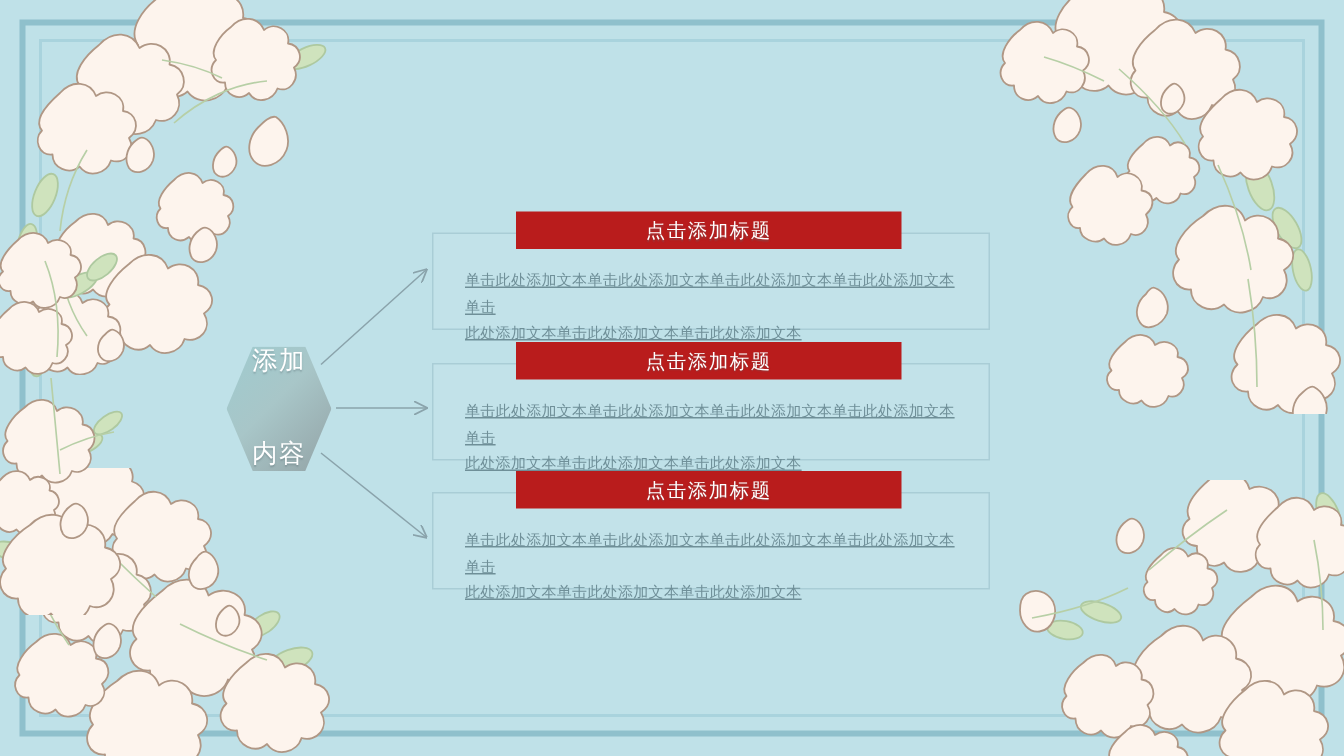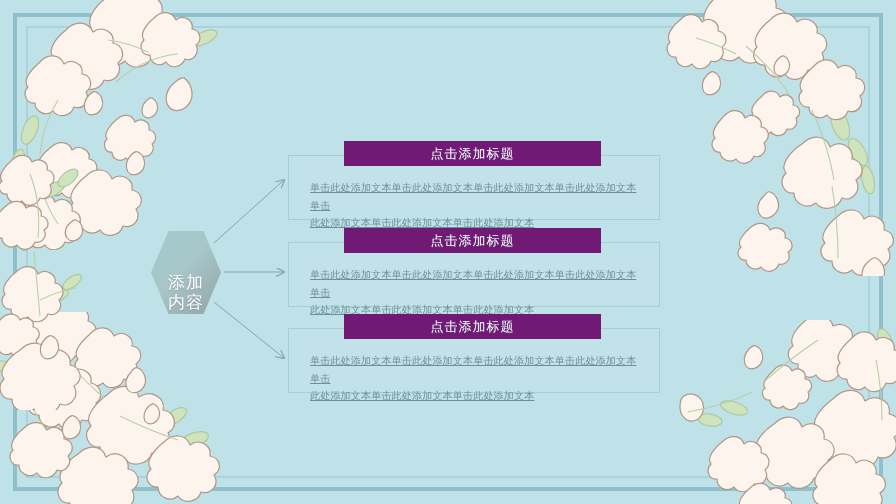--- a/index.html
+++ b/index.html
@@ -26,38 +26,38 @@
   .fl-tr{right:-16px;top:-24px;width:250px;height:300px;}
   .fl-bl{left:-14px;bottom:-18px;width:250px;height:210px;}
   .fl-br{right:-12px;bottom:-16px;width:260px;height:200px;}
   .fl-lm{left:-10px;top:150px;width:120px;height:260px;}
 
   
   .hex{
     position:absolute;left:151px;top:231px;width:70px;height:83px;
     clip-path:polygon(25% 0%,75% 0%,100% 50%,75% 100%,25% 100%,0% 50%);
     background:linear-gradient(135deg,#9fcbcf 0%,#a8c6c8 45%,#93a3a6 100%);
-    display:flex;flex-direction:column;align-items:center;justify-content:flex-end;
+    display:flex;flex-direction:column;align-items:center;justify-content:space-between;
     color:#ffffff;font-size:17px;line-height:1.22;letter-spacing:1px;
     text-shadow:0 1px 1px rgba(90,110,115,.35);
   }
   .hex span{display:block;}
 
   
   .arrows{position:absolute;left:0;top:0;width:896px;height:504px;pointer-events:none;}
 
   
   .block{position:absolute;left:288px;width:372px;}
   .block .box{
     position:absolute;left:0;top:14px;width:100%;height:65px;
     border:1px solid #a9cdd6;box-sizing:border-box;background:rgba(255,255,255,0.05);
   }
   .block .bar{
     position:absolute;left:56px;top:0;width:257px;height:25px;
-    background:#701a75;
+    background:#b91c1c;
     display:flex;align-items:center;justify-content:center;
     color:#ffffff;font-size:13px;letter-spacing:1px;
     text-shadow:0 1px 1px rgba(70,120,128,.35);
   }
   .block .body{
     position:absolute;left:22px;top:38px;width:330px;
     color:#6f8f98;font-size:10px;line-height:1.75;letter-spacing:.2px;
   }
   .block .body p{margin:0;text-decoration:underline;}
   #blk1{top:141px;}

